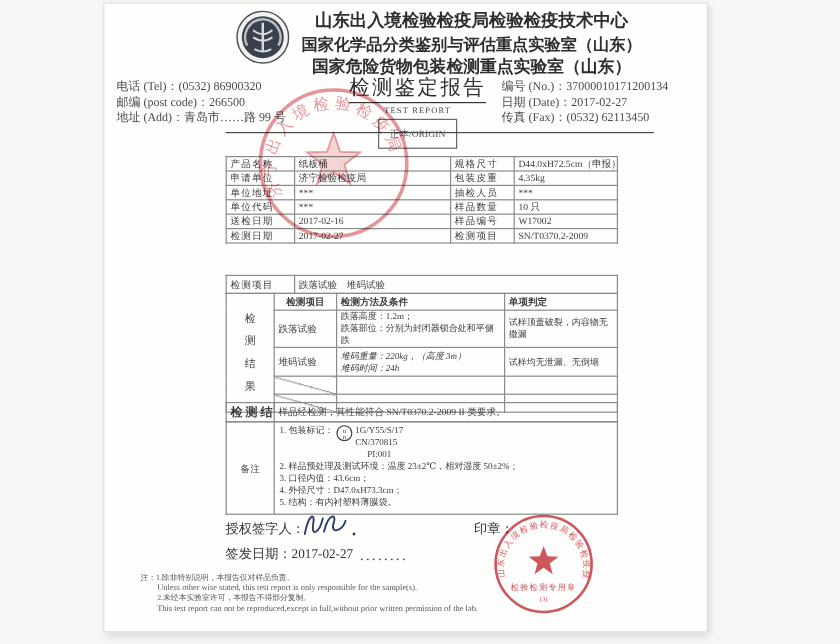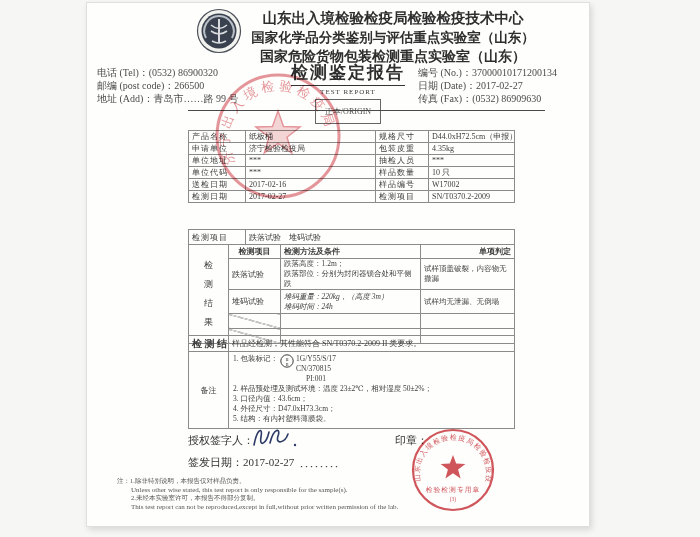--- a/index.html
+++ b/index.html
@@ -4,21 +4,21 @@
 <style>
   html,body{margin:0;padding:0;background:#f3f3f1;}
   #canvas{position:relative;width:700px;height:537px;background:#f6f6f4;overflow:hidden;
           font-family:"Liberation Serif","DejaVu Serif",serif;color:#3c3c3c;}
   .abs{position:absolute;}
   #paper{left:86px;top:2px;width:502px;height:523px;background:#fefefd;
          border:1px solid #e0e0da;box-shadow:2px 3px 6px rgba(0,0,0,.12);}
   
   .org-line{font-weight:bold;color:#2e2e2e;text-align:center;white-space:nowrap;}
   .small{font-size:10px;line-height:13px;color:#4a4a4a;white-space:nowrap;}
-  .rep-title{font-size:17px;font-weight:bold;letter-spacing:2px;border-bottom:1.5px solid #333;
+  .rep-title{font-size:17px;font-weight:normal;letter-spacing:2px;border-bottom:1.5px solid #333;
              display:inline-block;padding-bottom:1px;color:#2e2e2e;}
   .rep-en{font-size:7px;letter-spacing:1px;margin-top:2px;}
   .origin-box{display:inline-block;border:1px solid #666;font-size:8px;padding:6px 9px;margin-top:3px;color:#555;}
   .hrule{border-top:1.2px solid #4a4a4a;height:0;}
   .doc-title{font-size:12.5px;font-weight:bold;letter-spacing:1px;text-align:center;color:#2e2e2e;}
   
   table{border-collapse:collapse;table-layout:fixed;}
   td{border:1px solid #8b8b8b;font-size:8px;padding:0 3px;color:#3c3c3c;vertical-align:middle;
      white-space:nowrap;overflow:hidden;}
   td.lbl{letter-spacing:1px;}
@@ -65,21 +65,21 @@
 
   <div class="abs" style="left:276px;top:61px;width:144px;text-align:center;">
     <span class="rep-title">检测鉴定报告</span>
     <div class="rep-en">TEST REPORT</div>
     <span class="origin-box">正本/ORIGIN</span>
   </div>
 
   <div class="abs" style="left:418px;top:66px;">
     <div class="small">编号 (No.)：37000010171200134</div>
     <div class="small">日期 (Date)：2017-02-27</div>
-    <div class="small">传真 (Fax)：(0532) 86909630</div>
+    <div class="small">传真 (Fax)：(0532) 62113450</div>
   </div>
 
   <div class="abs hrule" style="left:188px;top:110px;width:357px;"></div>
 
   <table class="abs" style="left:188px;top:130px;width:326px;">
     <colgroup>
         <col style="width:57px">
         <col style="width:130px">
         <col style="width:53px">
         <col style="width:86px">
@@ -145,21 +145,21 @@
         <col style="width:94px">
       </colgroup>
     <tbody>
         <tr style="height:14px">
       <td rowspan="5" class="vlabel">检
 测
 结
 果</td>
       <td style="text-align:center;font-weight:bold;">检测项目</td>
       <td style="text-align:left;font-weight:bold;">检测方法及条件</td>
-      <td style="text-align:right;font-weight:bold;">单项判定</td>
+      <td style="text-align:left;font-weight:bold;">单项判定</td>
     </tr>
     <tr style="height:24px">
       <td>跌落试验</td>
       <td class="preline" style="font-size:7.5px;">跌落高度：1.2m；
 跌落部位：分别为封闭器锁合处和平侧跌</td>
       <td class="preline" style="font-size:7.5px;">试样顶盖破裂，内容物无
 撒漏</td>
     </tr>
     <tr style="height:24px">
       <td>堆码试验</td>

